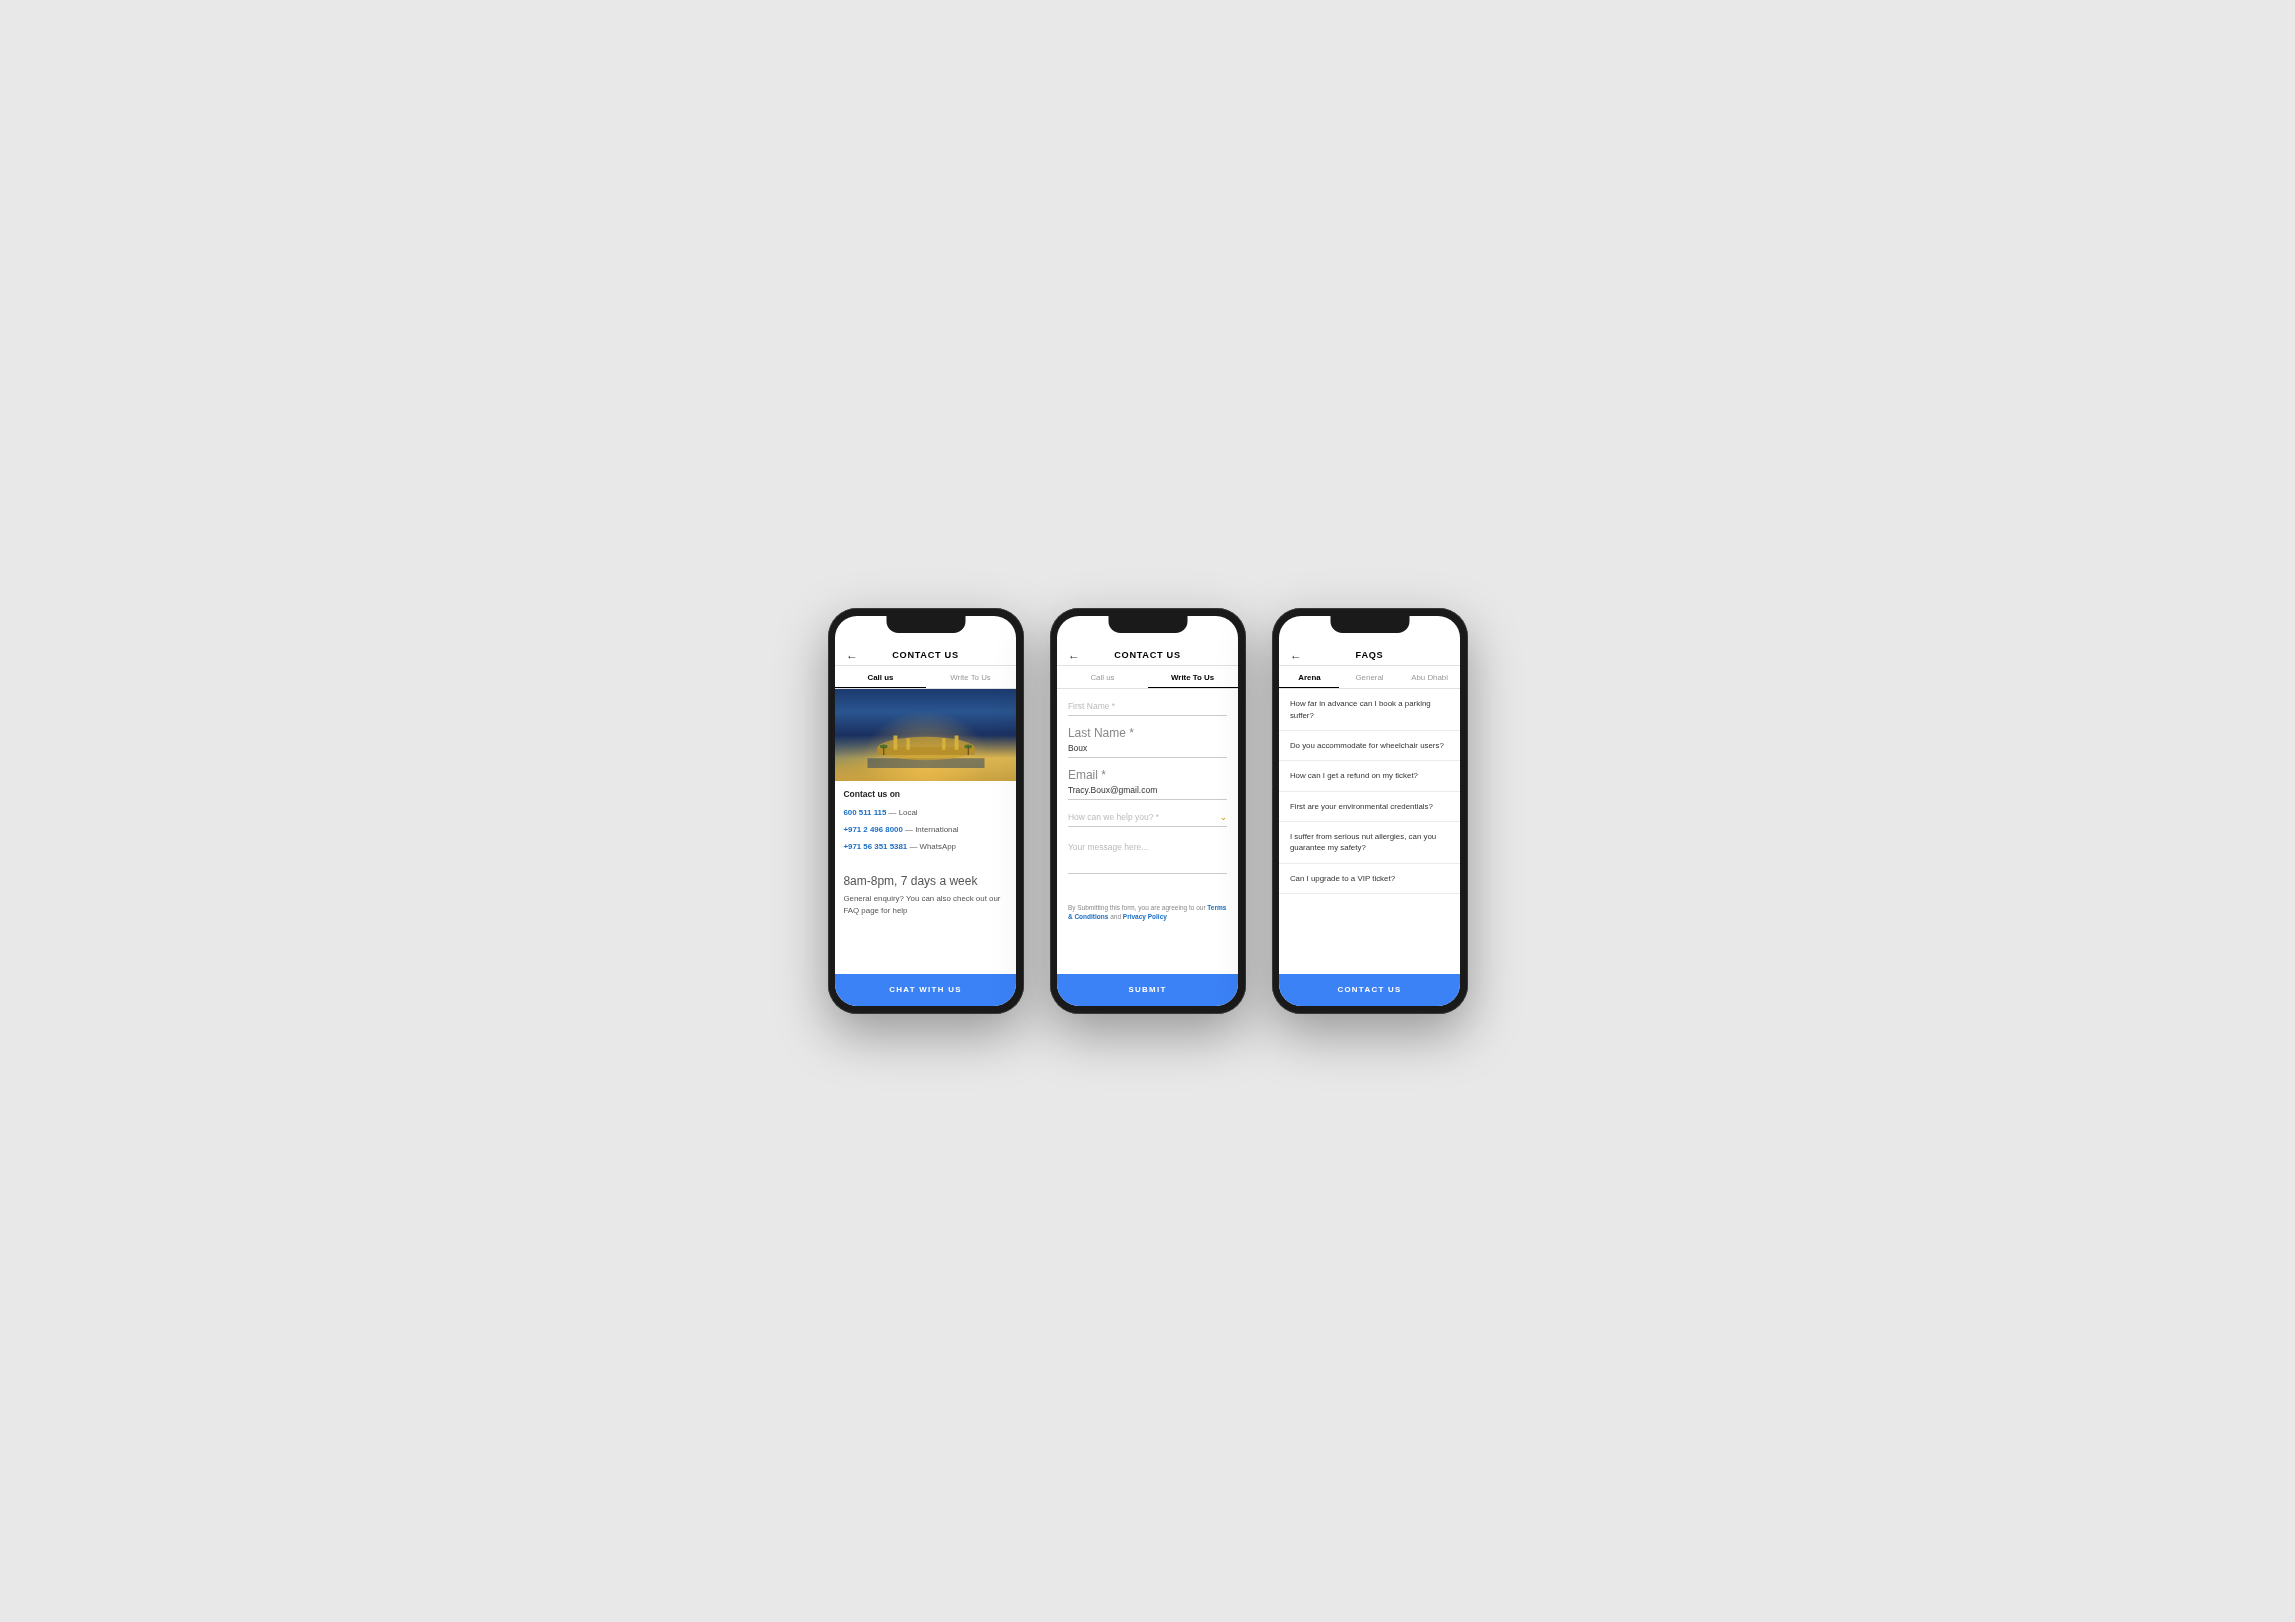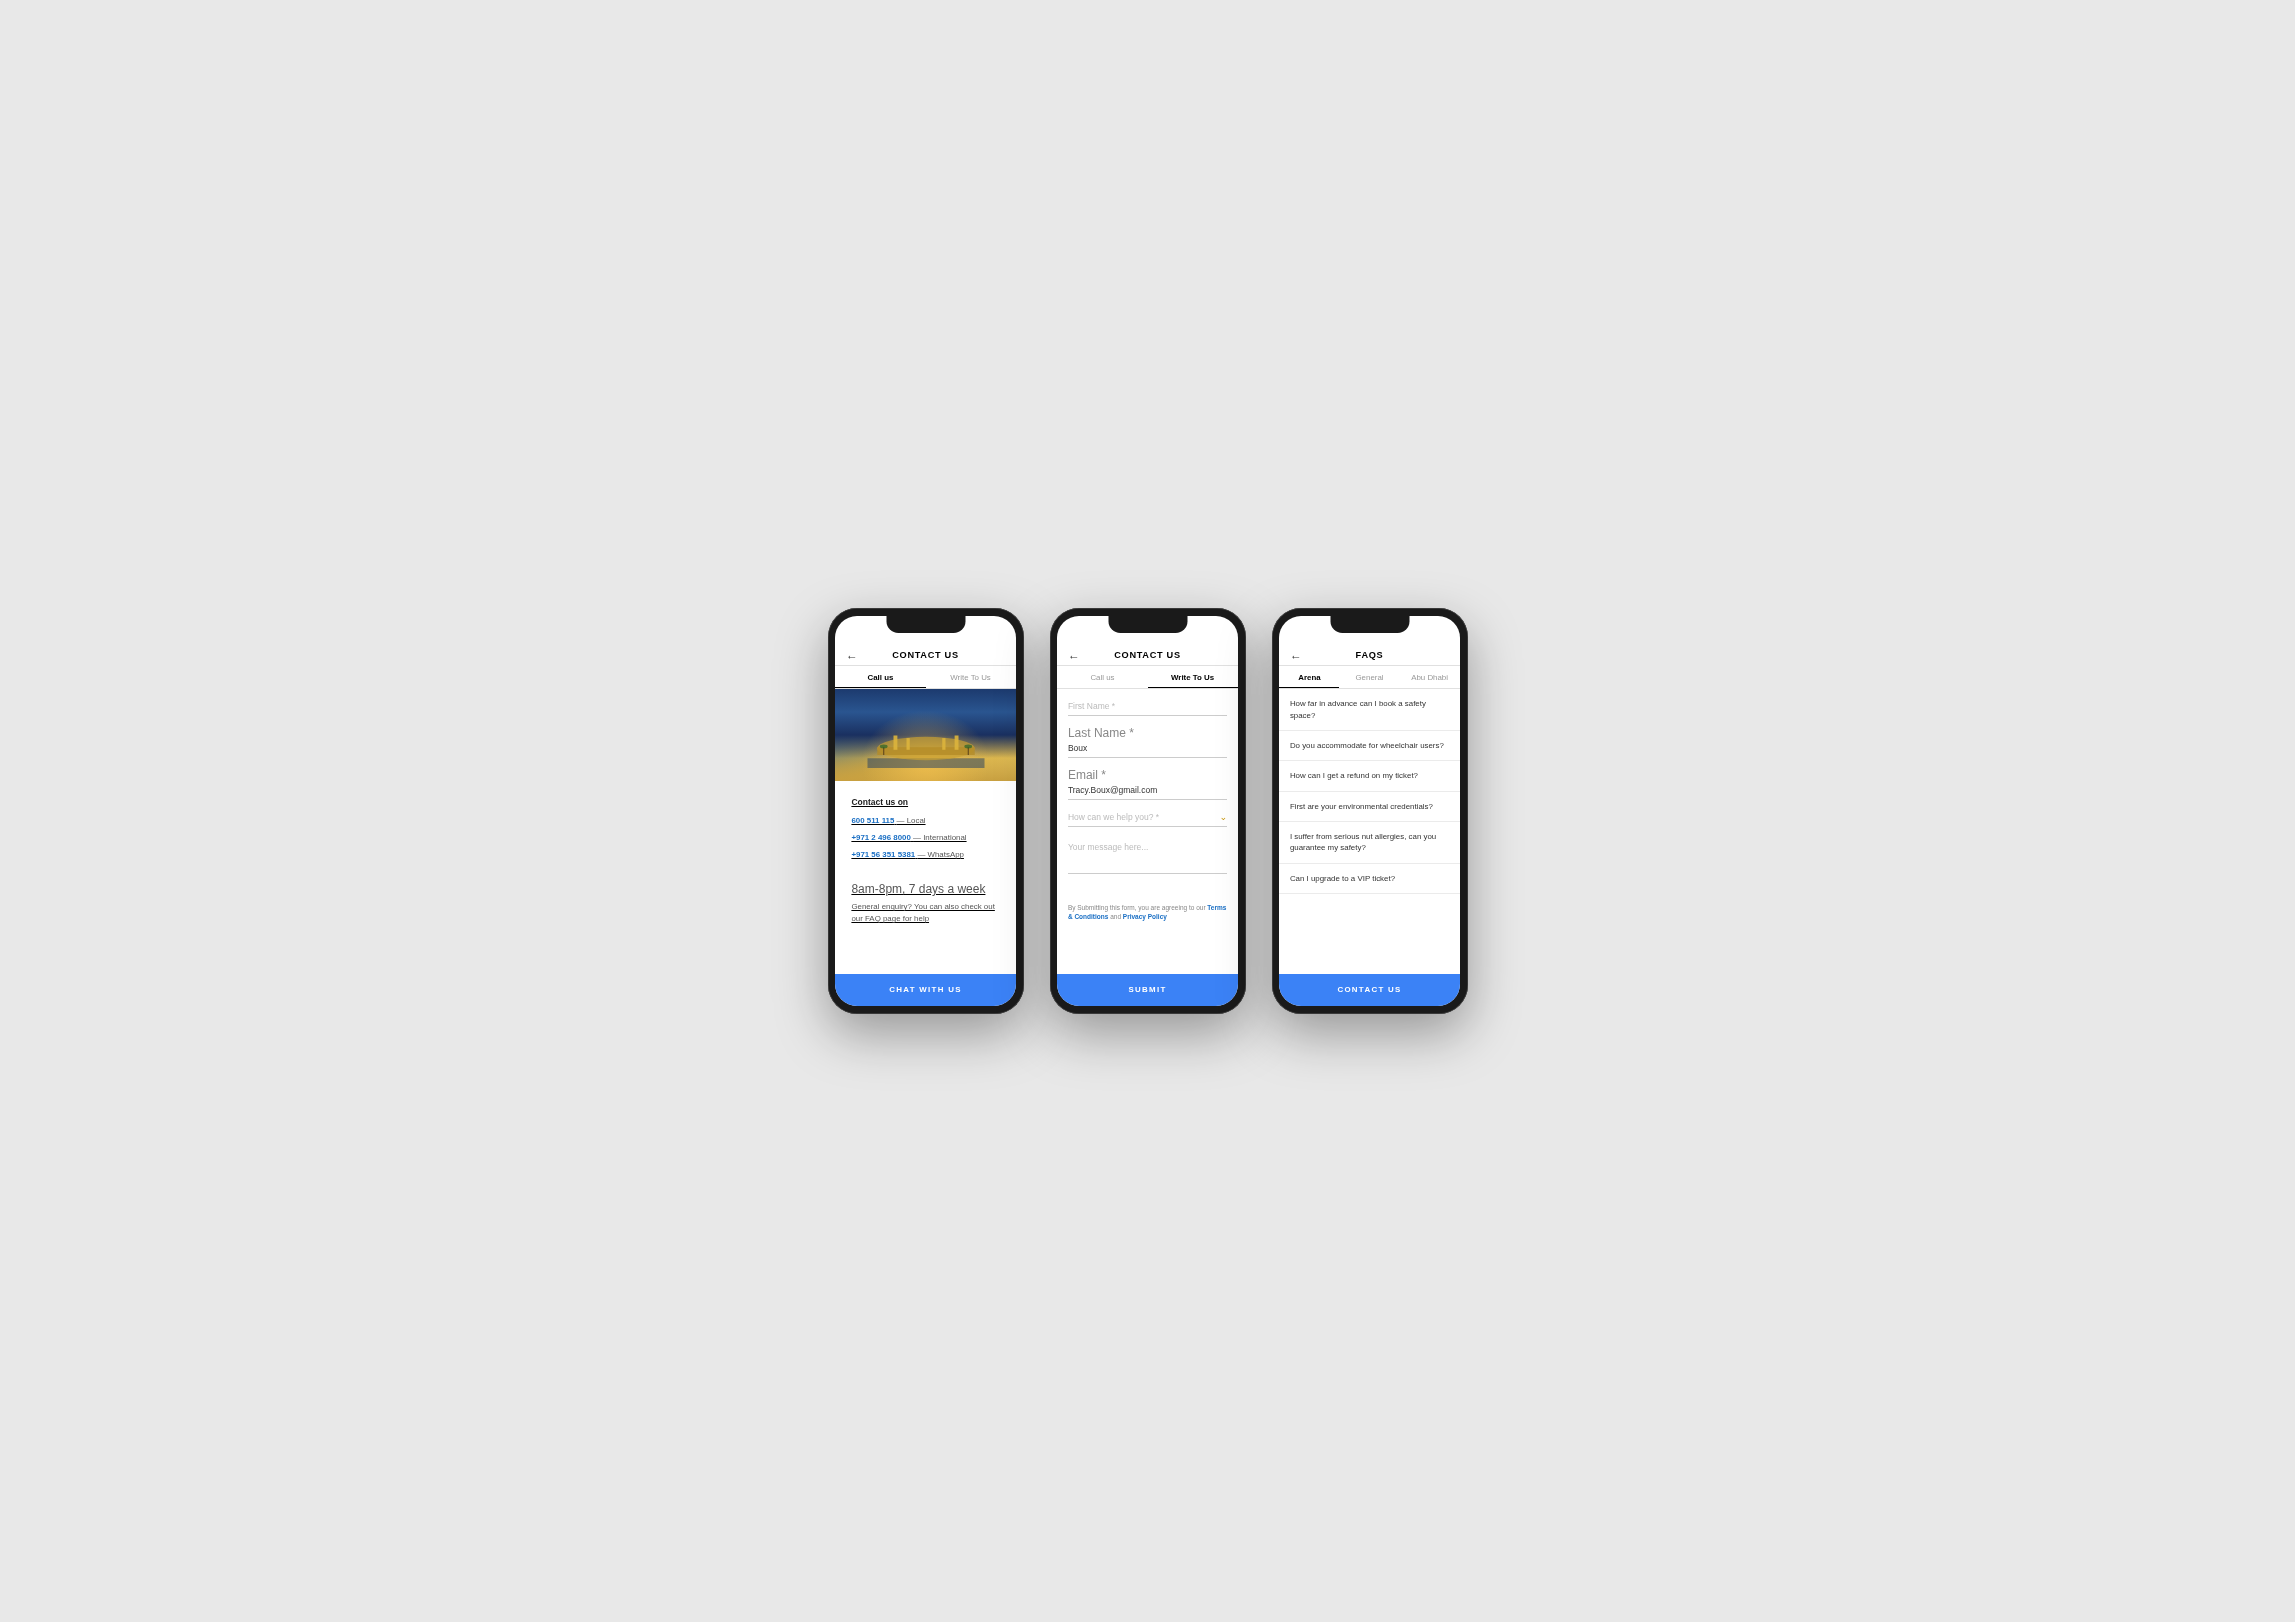--- a/index.html
+++ b/index.html
@@ -174,22 +174,21 @@
     .venue-building {
       position: absolute;
       bottom: 13px;
       left: 50%;
       transform: translateX(-50%);
       width: 118px;
       height: 39px;
     }
 
     .contact-info {
-      padding: 16px;
-      text-decoration: underline;
+      padding: 8px;
     }
 
     .contact-on-label {
       font-size: 8.5px;
       font-weight: 700;
       color: #222;
       margin-bottom: 7.9px;
     }
 
     .phone-entry {
@@ -424,21 +423,21 @@
       </div>
 
       <div class="tabs tabs-3">
         <div class="tab active">Arena</div>
         <div class="tab">General</div>
         <div class="tab">Abu Dhabi</div>
       </div>
 
       <div class="phone-content">
         <div class="faq-list">
-          <div class="faq-item">How far in advance can I book a safety space?</div>
+          <div class="faq-item">How far in advance can I book a parking suffer?</div>
           <div class="faq-item">Do you accommodate for wheelchair users?</div>
           <div class="faq-item">How can I get a refund on my ticket?</div>
           <div class="faq-item">First are your environmental credentials?</div>
           <div class="faq-item">I suffer from serious nut allergies, can you guarantee my safety?</div>
           <div class="faq-item">Can I upgrade to a VIP ticket?</div>
         </div>
       </div>
 
       <div class="bottom-btn">CONTACT US</div>
     </div>

